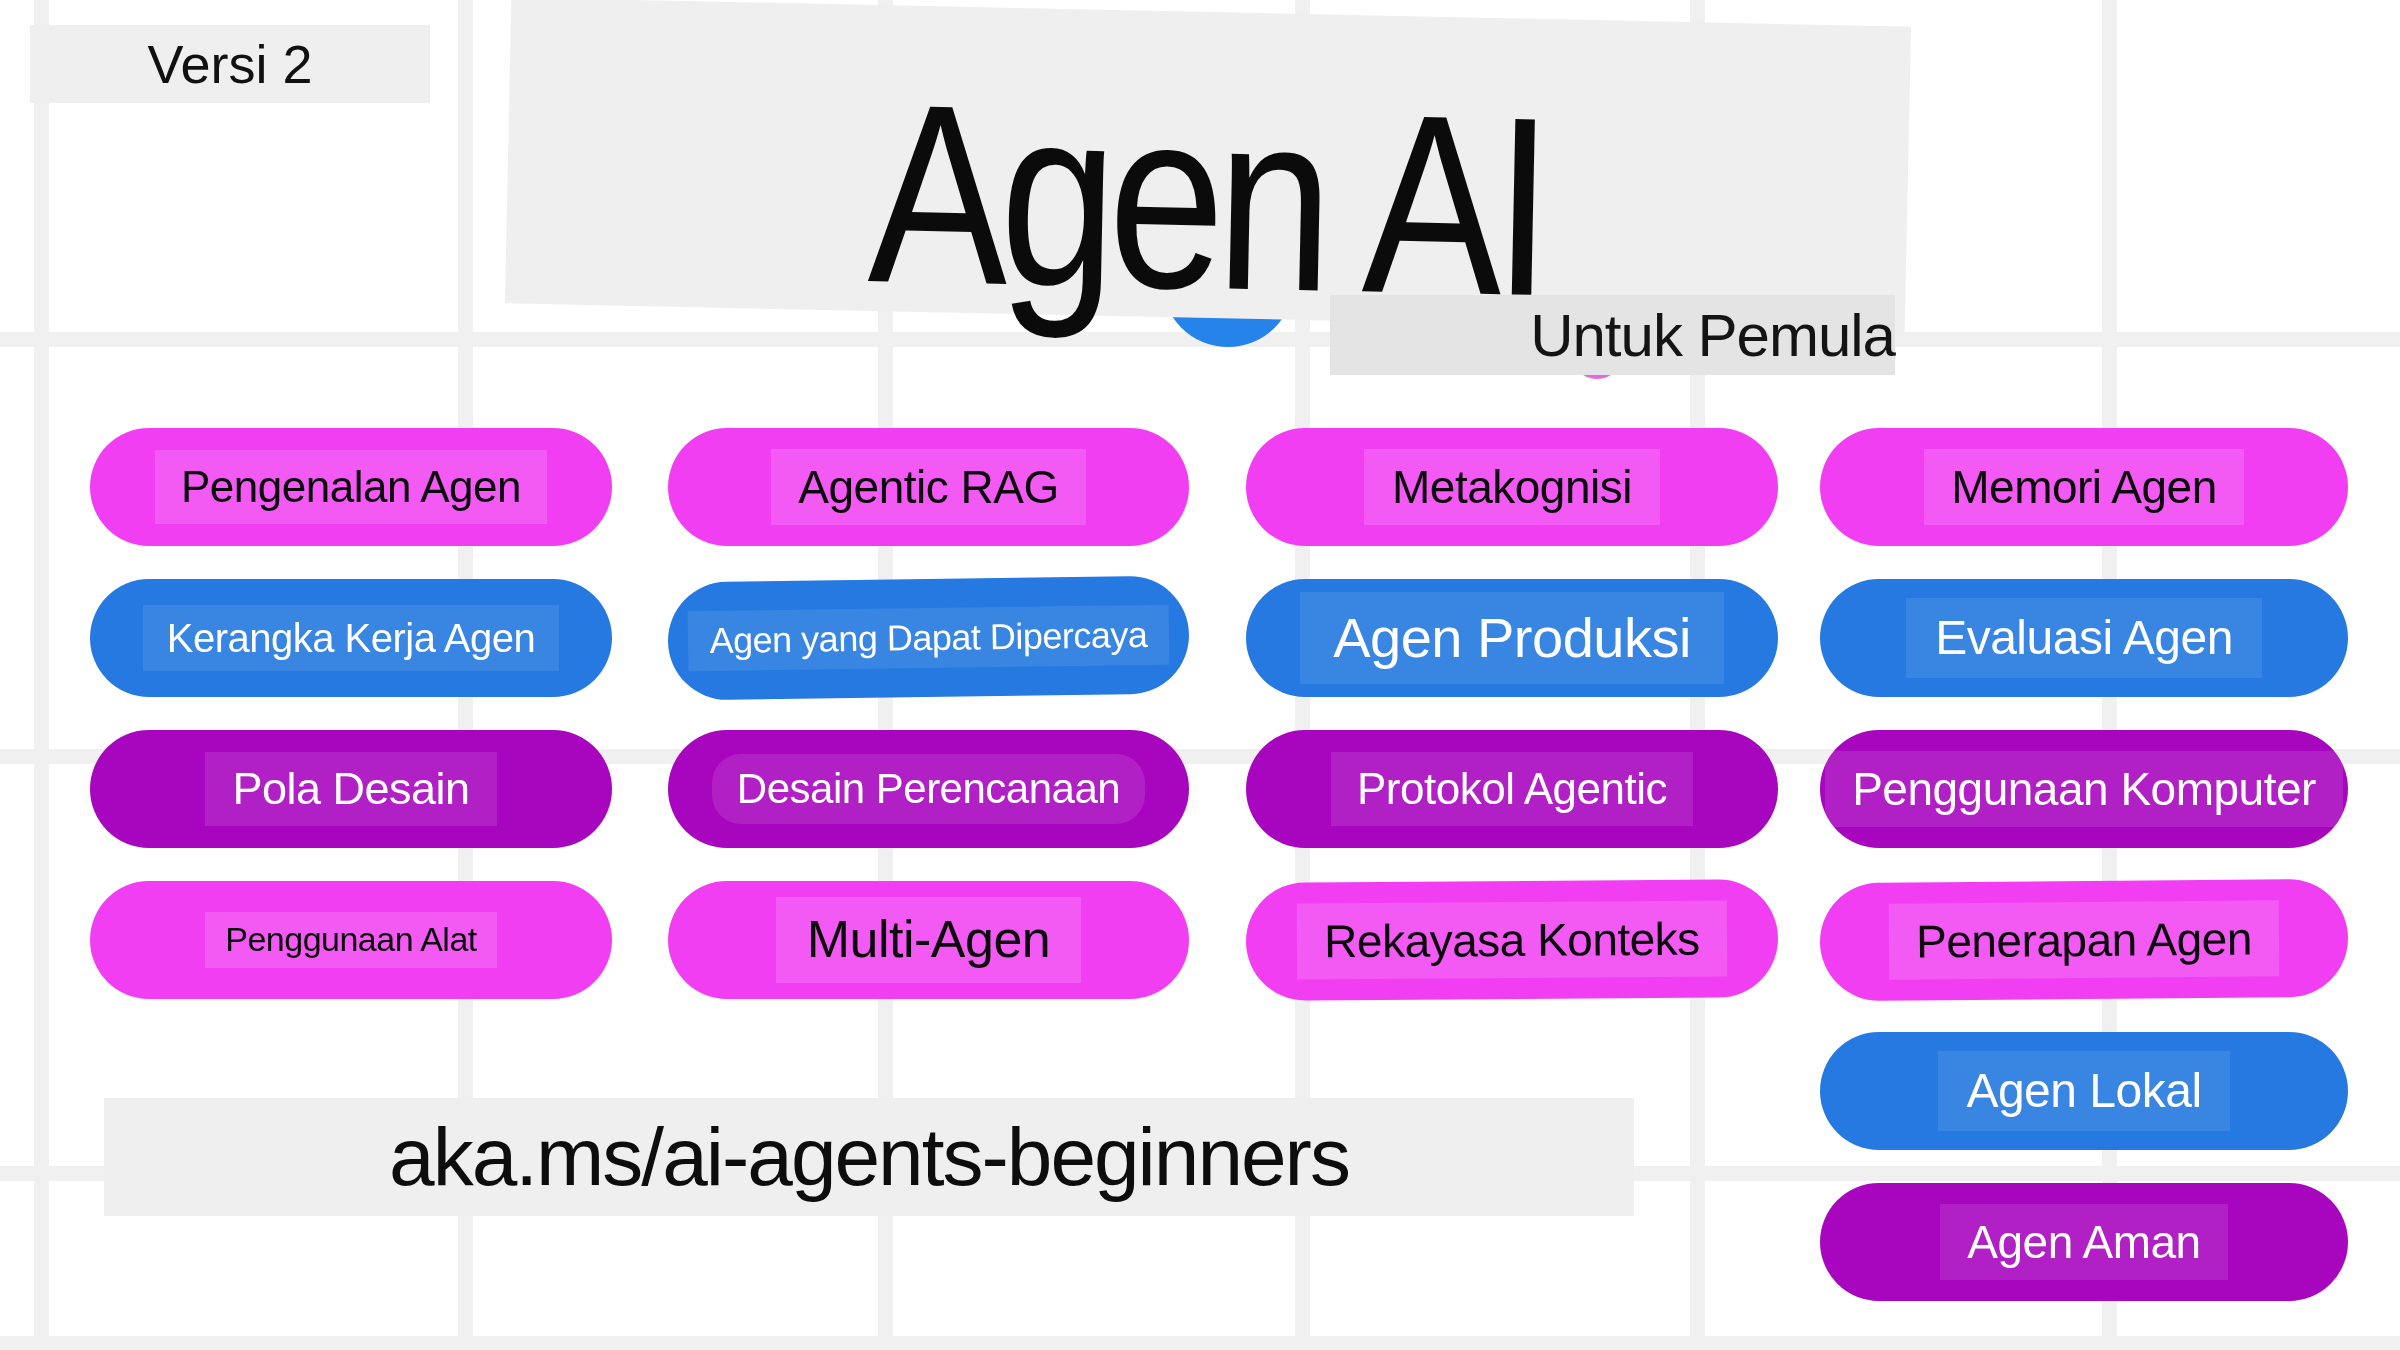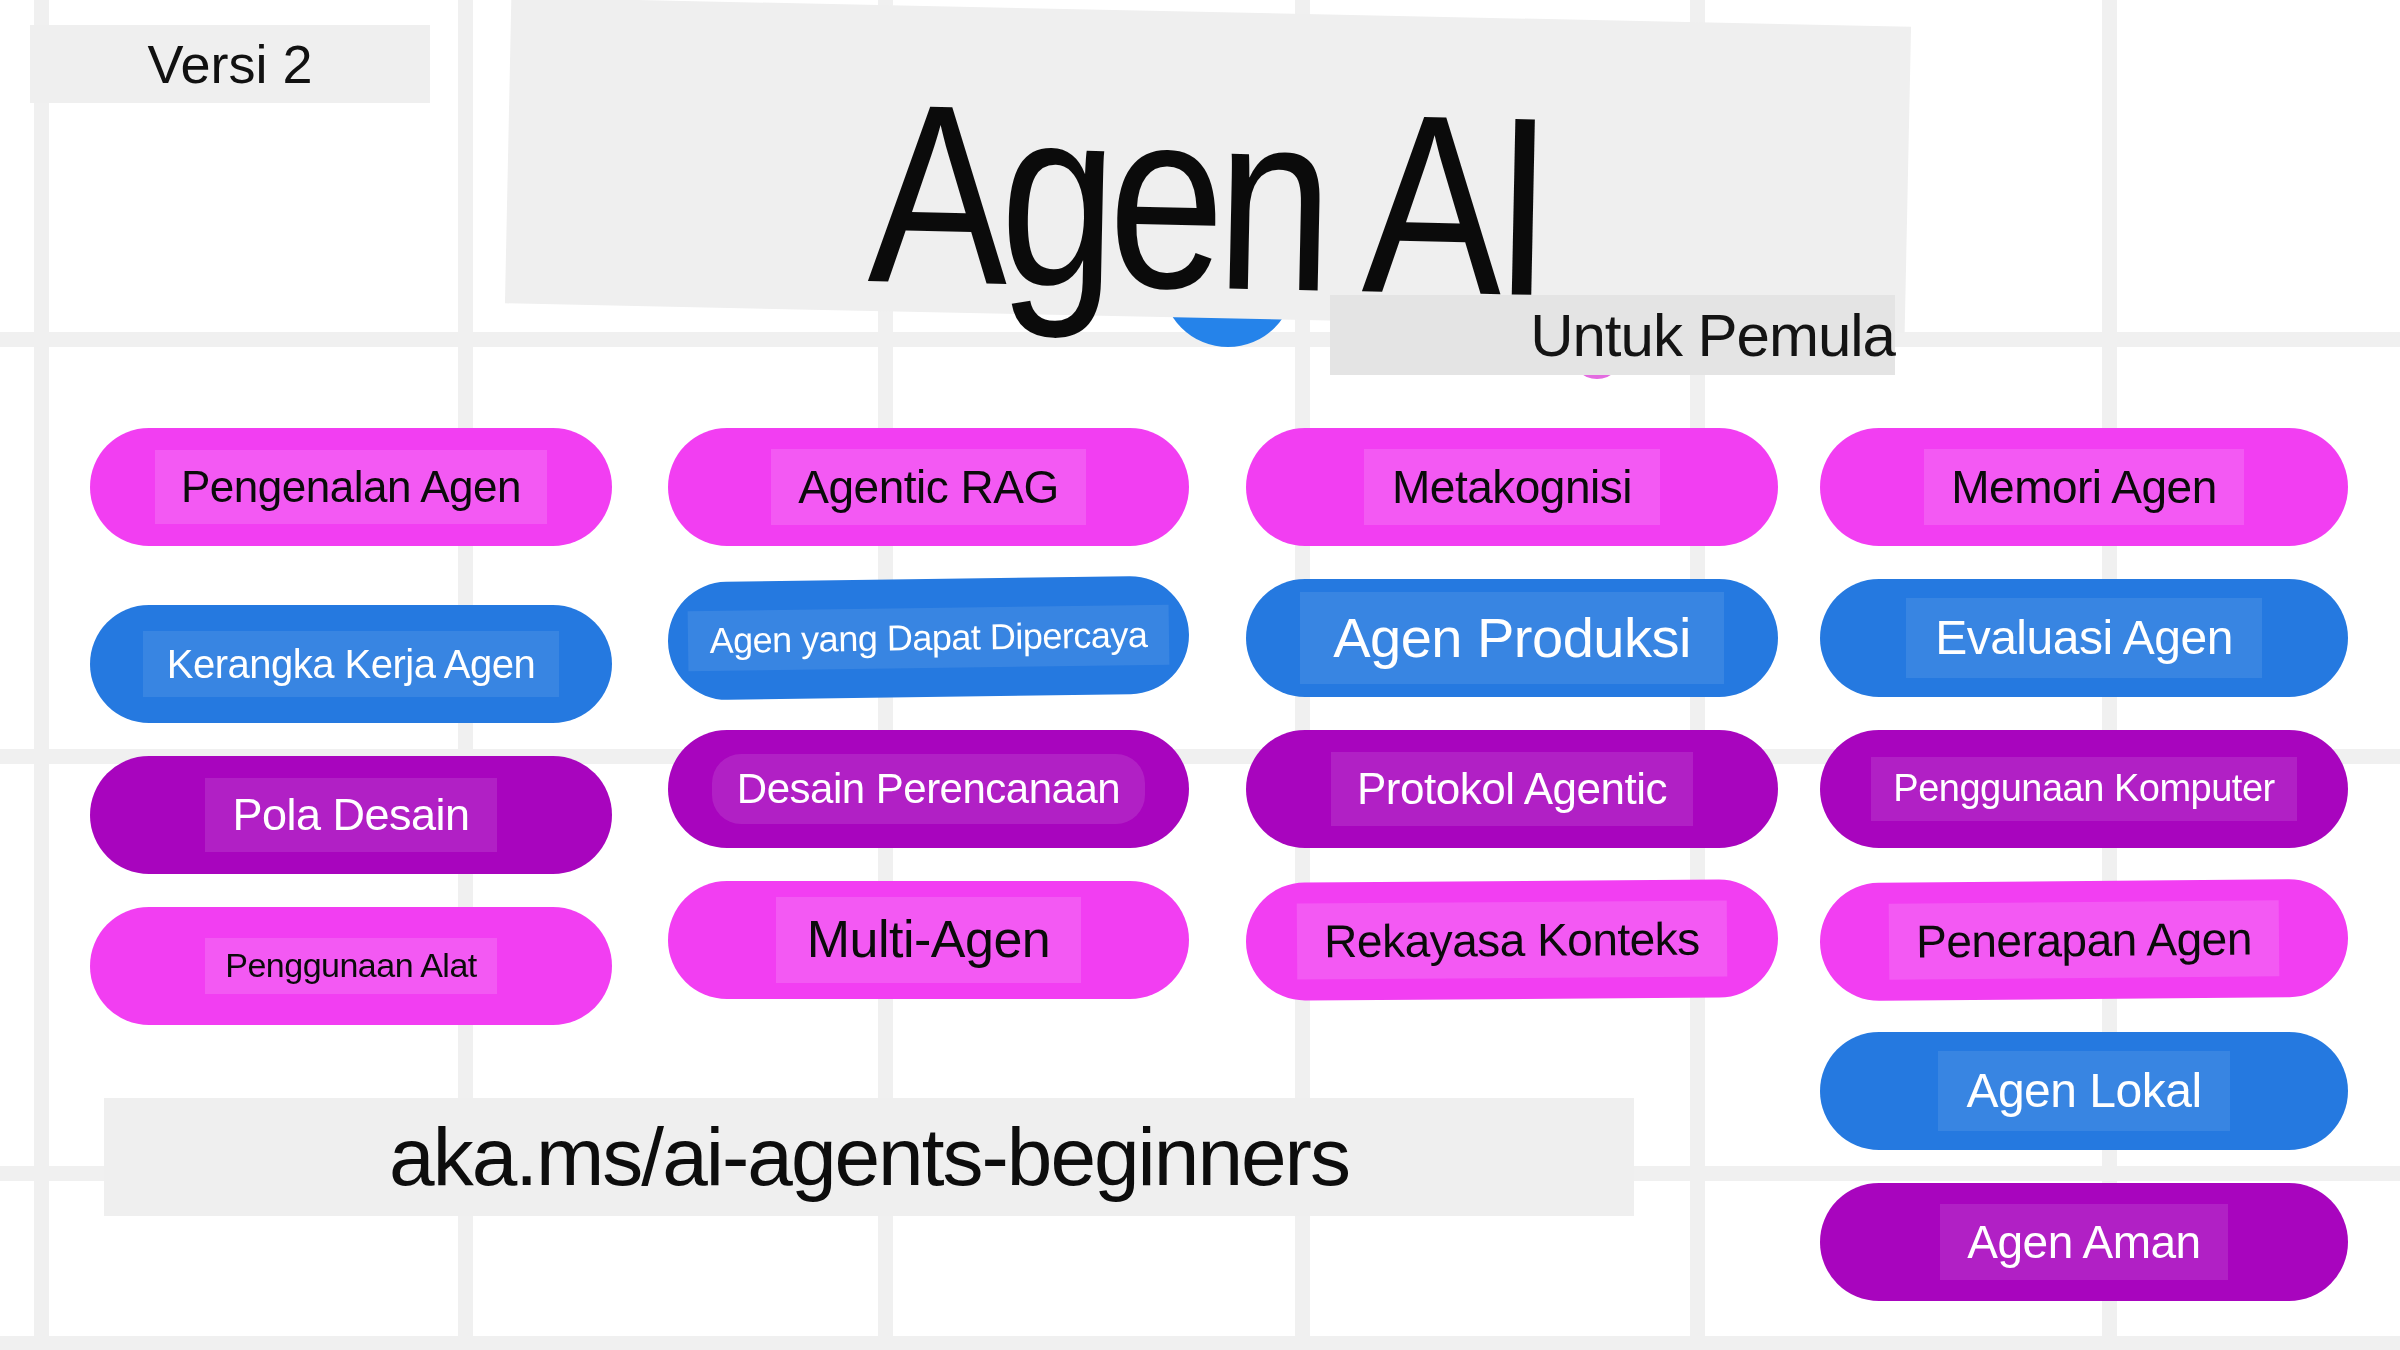--- a/index.html
+++ b/index.html
@@ -73,21 +73,21 @@
   #col-2 .pill:nth-child(1) .pill-label{font-size:46px;}
   #col-2 .pill:nth-child(2) .pill-label{font-size:36px;}
   #col-2 .pill:nth-child(3) .pill-label{font-size:42px;border-radius:29px;}
   #col-2 .pill:nth-child(4) .pill-label{font-size:52px;}
   #col-3 .pill:nth-child(1) .pill-label{font-size:46px;}
   #col-3 .pill:nth-child(2) .pill-label{font-size:56px;}
   #col-3 .pill:nth-child(3) .pill-label{font-size:44px;}
   #col-3 .pill:nth-child(4) .pill-label{font-size:46px;}
   #col-4 .pill:nth-child(1) .pill-label{font-size:46px;}
   #col-4 .pill:nth-child(2) .pill-label{font-size:48px;}
-  #col-4 .pill:nth-child(3) .pill-label{font-size:38px;}
+  #col-4 .pill:nth-child(3) .pill-label{font-size:46px;}
   #col-4 .pill:nth-child(4) .pill-label{font-size:46px;}
   #col-4 .pill:nth-child(5) .pill-label{font-size:48px;}
   #col-4 .pill:nth-child(6) .pill-label{font-size:46px;}
 
   
   #col-2 .pill:nth-child(2){transform:rotate(-0.8deg);}
   #col-3 .pill:nth-child(4){transform:rotate(-0.4deg);}
   #col-4 .pill:nth-child(4){transform:rotate(-0.5deg);}
 </style>
 </head>
@@ -115,21 +115,21 @@
   <h1 id="main-title">Agen AI</h1>
 </div>
 <div class="gray-box" id="subtitle-box">
   <span>Untuk Pemula</span>
 </div>
 
 <div class="pill-col" id="col-1">
     <div class="pill pink" style="background: rgb(242, 62, 242);">
       <span class="pill-label">Pengenalan Agen</span>
     </div>
-    <div class="pill blue" style="background: rgb(37, 121, 224); margin-top: 26px;">
+    <div class="pill blue" style="background: rgb(37, 121, 224);">
       <span class="pill-label">Kerangka Kerja Agen</span>
     </div>
     <div class="pill purple" style="background: rgb(168, 5, 190);">
       <span class="pill-label">Pola Desain</span>
     </div>
     <div class="pill pink" style="background: rgb(242, 62, 242);">
       <span class="pill-label">Penggunaan Alat</span>
     </div>
   </div>
 <div class="pill-col" id="col-2">

